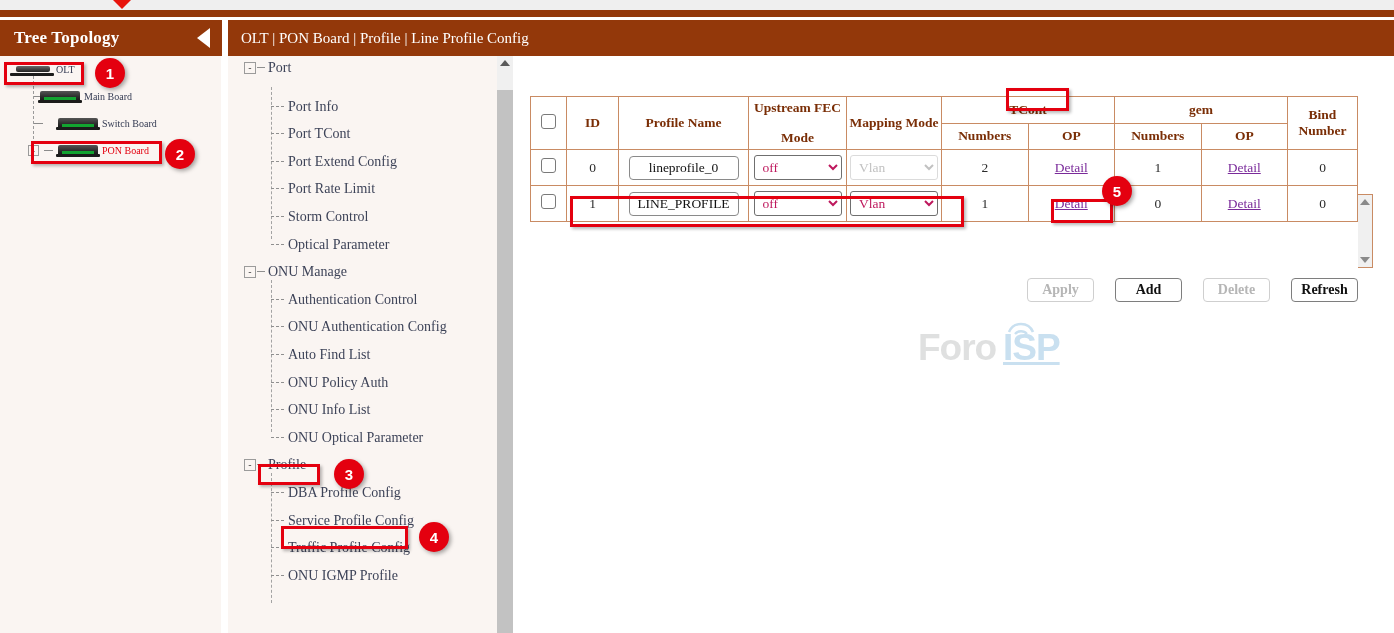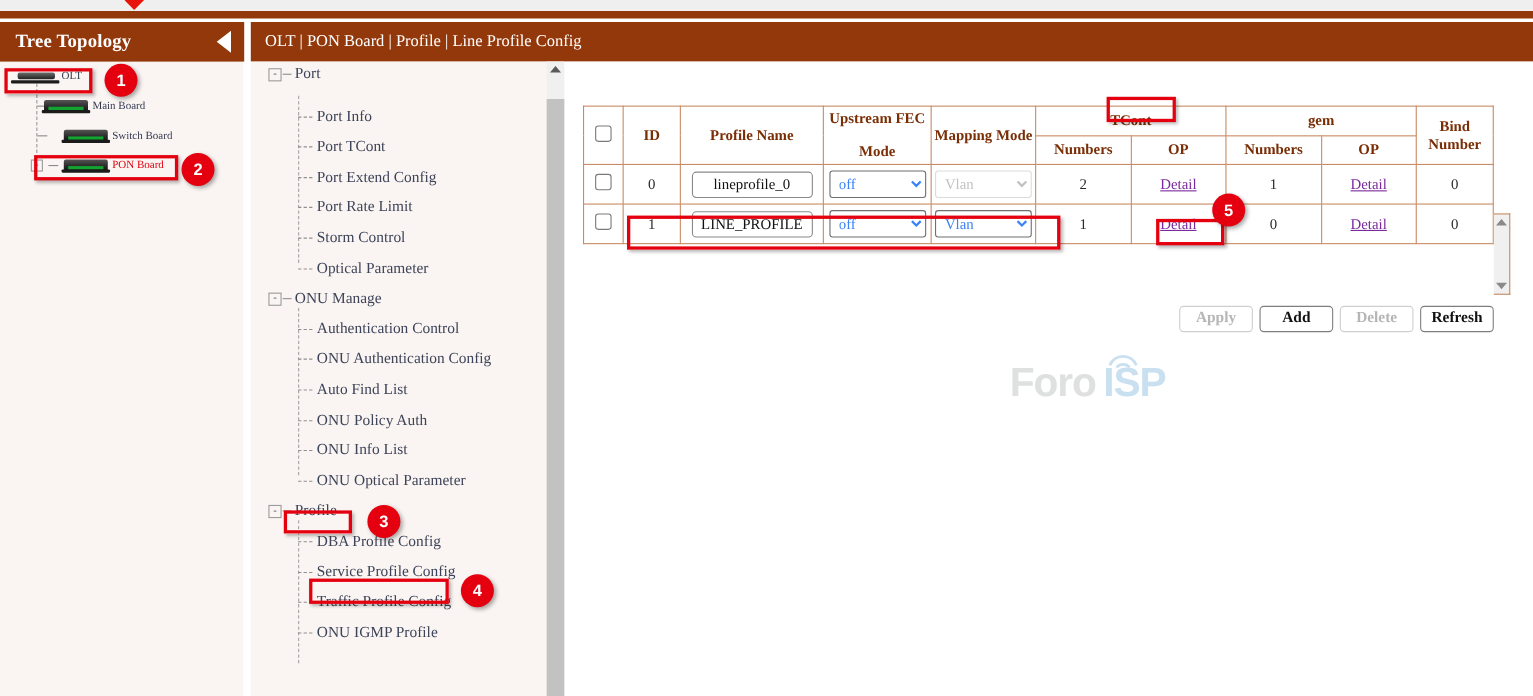--- a/index.html
+++ b/index.html
@@ -105,47 +105,47 @@
   .r-fec { width:98px; } .r-map { width:95px; }
   .r-num { width:80px; } .r-op { width:82px; } .r-bind { width:70px; }
 
   .chk { width:15px; height:15px; border:1px solid #7a7a7a; border-radius:3px; background:#fff; display:inline-block; }
   .txtin {
     width:110px; height:24px; border:1px solid #8a8a8a; border-radius:4px; background:#fff;
     font-family:"Liberation Serif",serif; font-size:13.5px; text-align:center; color:#111; padding:0;
   }
   .sel {
     width:88px; height:25px; border:1px solid #6f6f6f; border-radius:3px; background:#fff;
-    font-family:"Liberation Serif",serif; font-size:13.5px; color:#3b82f6; padding-left:4px;
+    font-family:"Liberation Serif",serif; font-size:13.5px; color:#be185d; padding-left:4px;
   }
   .sel.dis { color:#a8a8a8; border-color:#cdcdcd; }
   a.detail { color:#7a2a9a; text-decoration:underline; font-size:13.5px; }
 
   .row-scroll { position:absolute; left:828px; top:0px; width:15px; height:74px; background:#f0f0f0; border:1px solid #c98b63; border-left:none; }
   .row-scroll .ar { position:absolute; left:2px; width:0;height:0;
       border-left:5px solid transparent;border-right:5px solid transparent; }
   .row-scroll .ar.up { top:4px; border-bottom:6px solid #8a8a8a; }
   .row-scroll .ar.dn { bottom:4px; border-top:6px solid #8a8a8a; }
 
   
-  .btn-row { position:absolute; left:17px; top:222px; width:843px; display:flex; justify-content:flex-end; gap:6px; padding-right:15px; }
+  .btn-row { position:absolute; left:17px; top:222px; width:843px; display:flex; justify-content:flex-end; gap:21px; padding-right:15px; }
   .btn {
     min-width:67px; height:24px; border:1px solid #7e7e7e; border-radius:4px; background:#fff;
     font-family:"Liberation Serif",serif; font-size:14px; font-weight:bold; color:#111; cursor:pointer;
   }
   .btn.dis { color:#b6b6b6; border-color:#cfcfcf; }
 
   .attention { position:absolute; left:2px; top:272px; font-size:13.5px; color:#1a1a1a; }
   .attention .lbl { color:#f0a030; }
 
   
   .wm { position:absolute; left:405px; top:263px; width:145px; height:52px; pointer-events:none; }
   .wm .t { position:absolute; left:0; top:8px; font-family:"Liberation Sans",sans-serif; font-size:37px; font-weight:bold; letter-spacing:-1px; }
   .wm .g1 { color:#dfe0e0; }
-  .wm .g2 { color:#c9e0f0; }
+  .wm .g2 { color:#c9e0f0;text-decoration:underline; }
 
   
   .abox { position:absolute; border:3px solid #e4000f; box-shadow:2px 2px 3px rgba(0,0,0,.28); }
   .abadge {
     position:absolute; width:30px; height:30px; border-radius:50%; background:#e4000f; color:#fff;
     font-family:"Liberation Sans",sans-serif; font-size:15px; font-weight:bold;
     display:flex; align-items:center; justify-content:center;
     box-shadow:2px 2px 4px rgba(0,0,0,.35);
   }
 </style>

